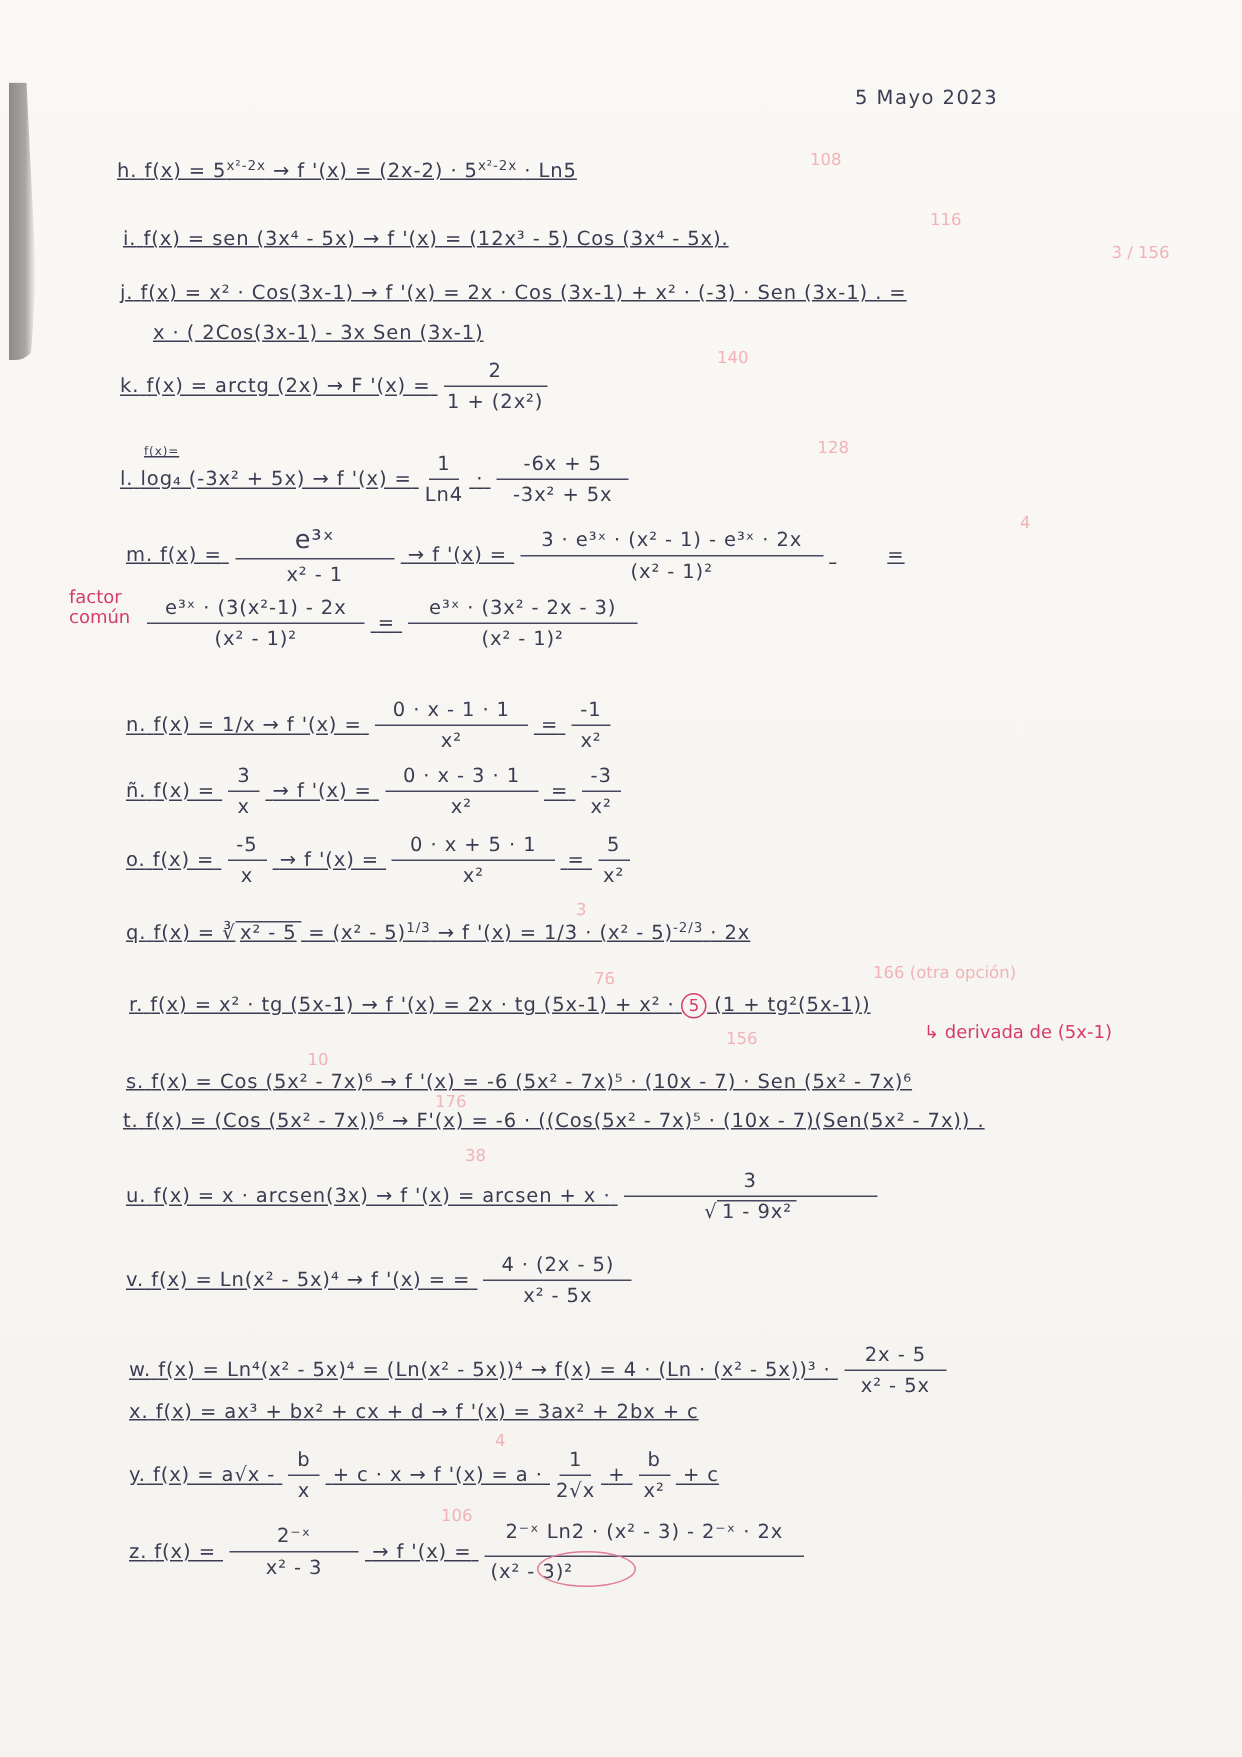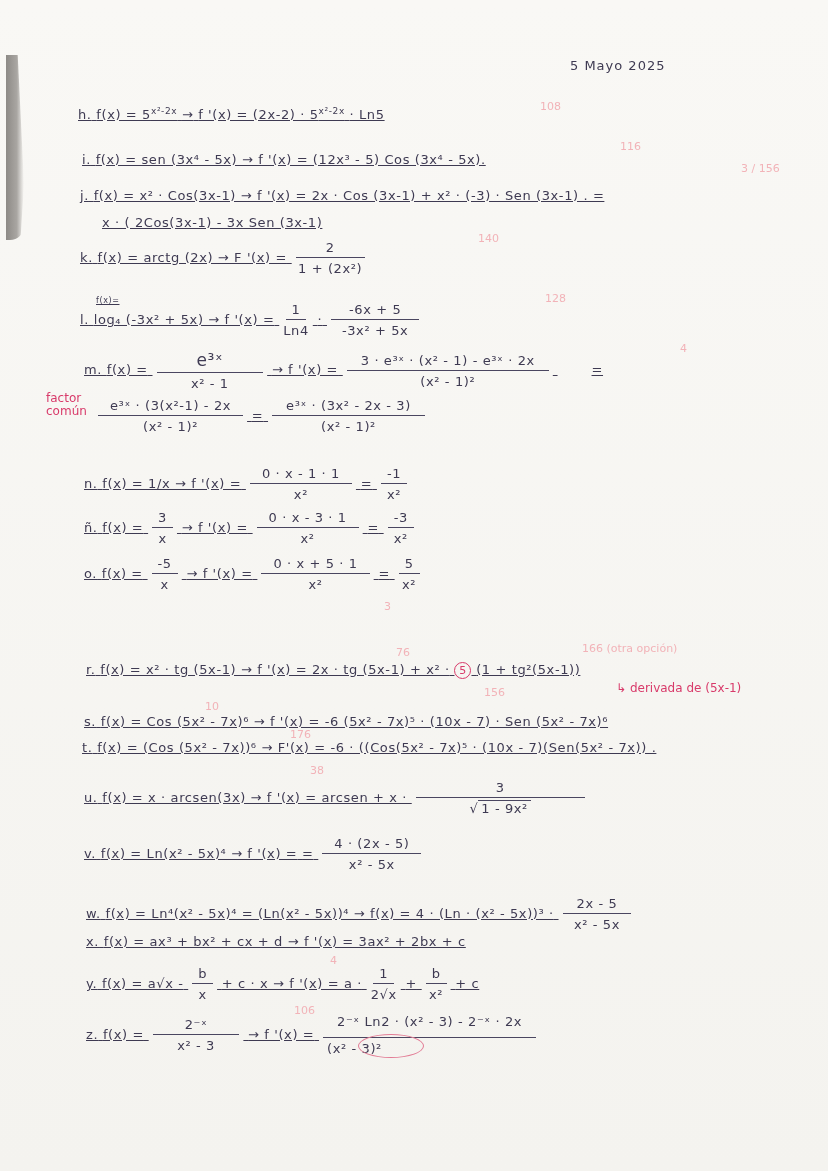--- a/index.html
+++ b/index.html
@@ -46,21 +46,21 @@
   }
   .note { position: absolute; font-size: 12px; color: #d83a6a; line-height: 13px; }
   .rad { border-top: 1px solid #4a4660; padding: 0 3px; }
 </style>
 </head>
 <body>
 
 <div class="page">
   <div class="shadow-edge"></div>
 
-  <div class="date">5 Mayo 2025</div>
+  <div class="date">5 Mayo 2023</div>
 
   <div class="line" style="left:78px;top:106px;">
     <span>h.</span>
     <span>f(x) = 5</span><sup>x²-2x</sup>
     <span>→</span>
     <span>f '(x) = (2x-2) · 5</span><sup>x²-2x</sup>
     <span>· Ln5</span>
   </div>
   <div class="faint" style="left:540px;top:100px;">108</div>
 
@@ -177,20 +177,28 @@
       <span class="num" style="padding:0 12px 2px 12px">0 · x + 5 · 1</span>
       <span class="den">x²</span>
     </span>
     <span>=</span>
     <span class="frac">
       <span class="num">5</span>
       <span class="den">x²</span>
     </span>
   </div>
 
+  <div class="line" style="left:84px;top:614px;">
+    <span>q.</span>
+    <span>f(x) = ∛</span><span class="rad">x² - 5</span>
+    <span>= (x² - 5)</span><sup>1/3</sup>
+    <span>→</span>
+    <span>f '(x) = 1/3 · (x² - 5)</span><sup>-2/3</sup>
+    <span>· 2x</span>
+  </div>
   <div class="faint" style="left:384px;top:600px;">3</div>
 
   <div class="note" style="left:582px;top:642px;color:#f2b3b8;font-size:11px;">166 (otra opción)</div>
   <div class="faint" style="left:396px;top:646px;">76</div>
   <div class="line" style="left:86px;top:662px;">
     <span>r.</span>
     <span>f(x) = x² · tg (5x-1) → f '(x) = 2x · tg (5x-1) + x² ·</span>
     <span class="circled red">5</span>
     <span>(1 + tg²(5x-1))</span>
   </div>

